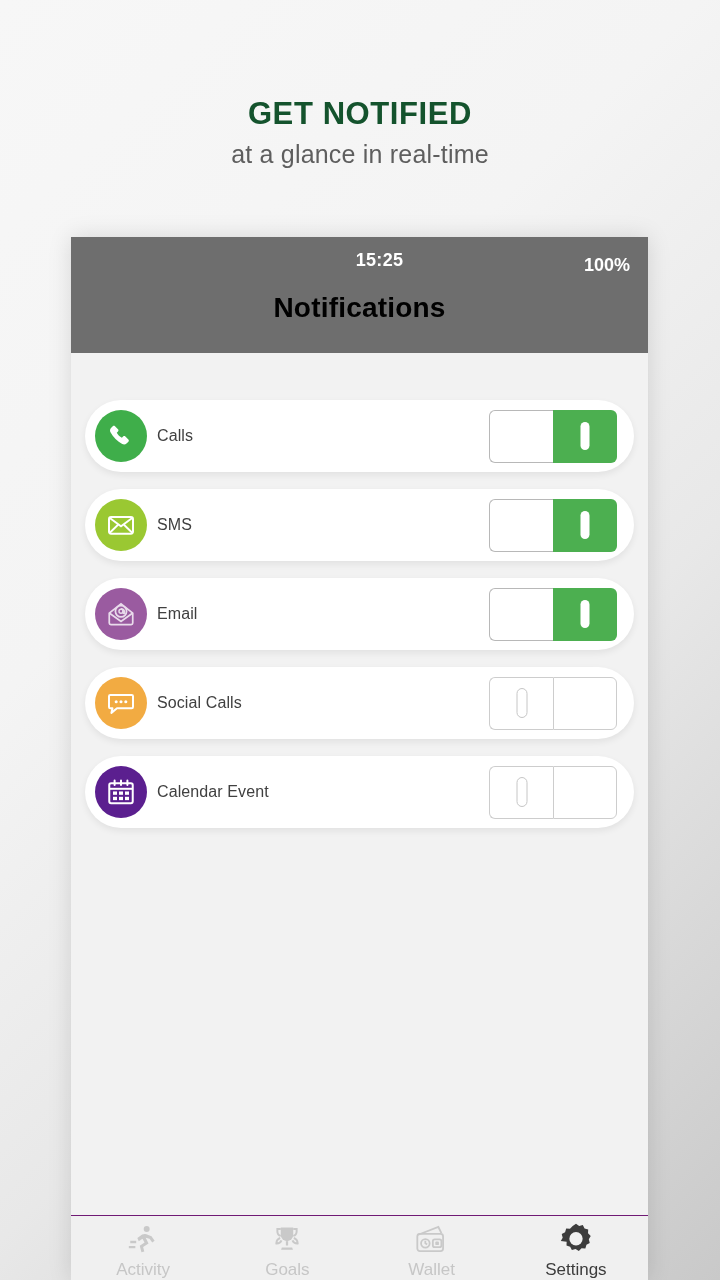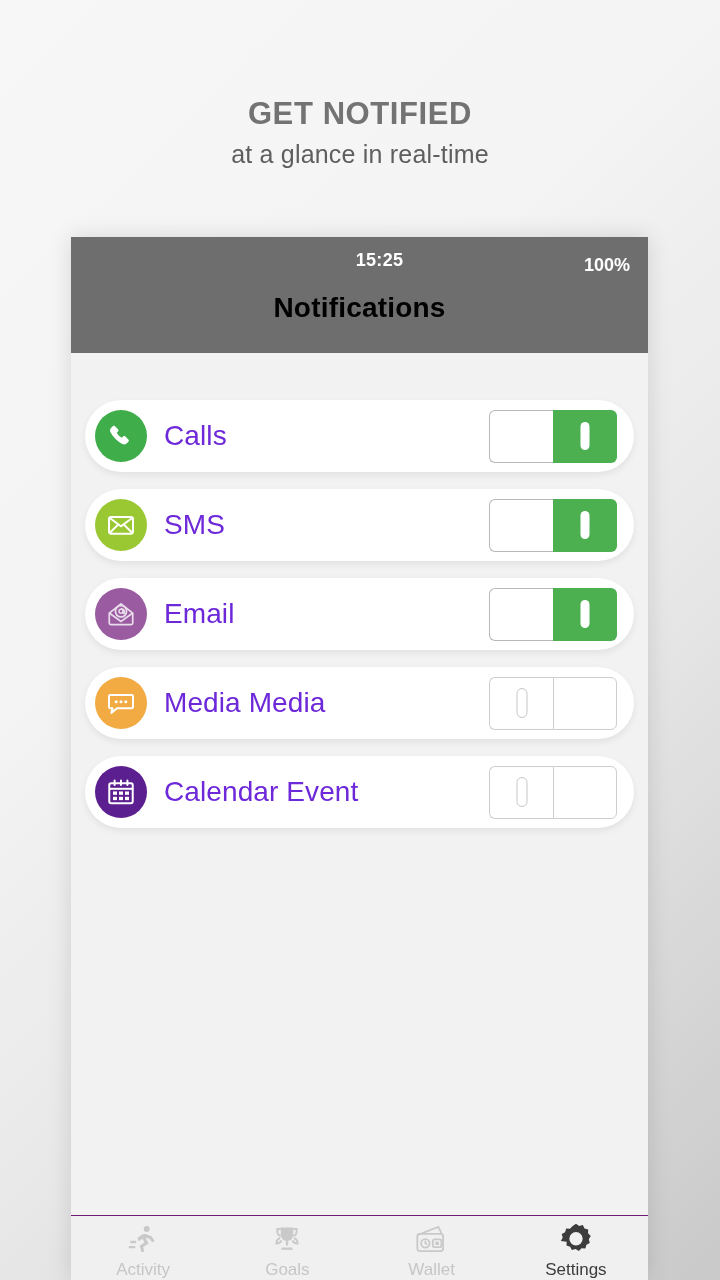--- a/index.html
+++ b/index.html
@@ -21,21 +21,21 @@
     position: absolute;
     top: 96px;
     left: 0;
     width: 720px;
     text-align: center;
   }
   .promo-title {
     font-size: 31px;
     font-weight: bold;
     letter-spacing: 0.6px;
-    color: #737373;
+    color: #14532d;
     line-height: 1.15;
   }
   .promo-sub {
     font-size: 25px;
     font-weight: 400;
     color: #5e5e5e;
     letter-spacing: 0.2px;
     margin-top: 8px;
   }
 
@@ -111,23 +111,23 @@
     height: 52px;
     border-radius: 50%;
     margin-left: 10px;
     flex: 0 0 auto;
     display: flex;
     align-items: center;
     justify-content: center;
   }
   .row-icon svg { display: block; }
   .row-label {
-    margin-left: 17px;
-    font-size: 28px;
-    color: #6d28d9;
+    margin-left: 10px;
+    font-size: 16px;
+    color: #404040;
     letter-spacing: 0.1px;
     flex: 1 1 auto;
   }
 
   
   .toggle {
     flex: 0 0 auto;
     width: 128px;
     height: 53px;
     margin-right: 17px;
@@ -281,21 +281,21 @@
       </div>
       <div class="row">
         <div class="row-icon" style="background: rgb(242, 171, 66);">
           <svg width="32" height="32" viewBox="0 0 24 24">
             <path d="M4 6h16a1 1 0 0 1 1 1v8a1 1 0 0 1-1 1H9l-4.2 3.4L5.6 16H4a1 1 0 0 1-1-1V7a1 1 0 0 1 1-1z" fill="none" stroke="#fff" stroke-width="1.5" stroke-linejoin="round"></path>
             <circle cx="8.4" cy="11" r="1.15" fill="#fff"></circle>
             <circle cx="12" cy="11" r="1.15" fill="#fff"></circle>
             <circle cx="15.6" cy="11" r="1.15" fill="#fff"></circle>
           </svg>
         </div>
-        <div class="row-label">Media Media</div>
+        <div class="row-label">Social Calls</div>
         <div class="toggle off">
           <div class="tg-half tg-left">
             <div class="knob"></div>
           </div>
           <div class="tg-half tg-right"></div>
         </div>
       </div>
       <div class="row">
         <div class="row-icon" style="background: rgb(91, 31, 143);">
           <svg width="32" height="32" viewBox="0 0 24 24">

